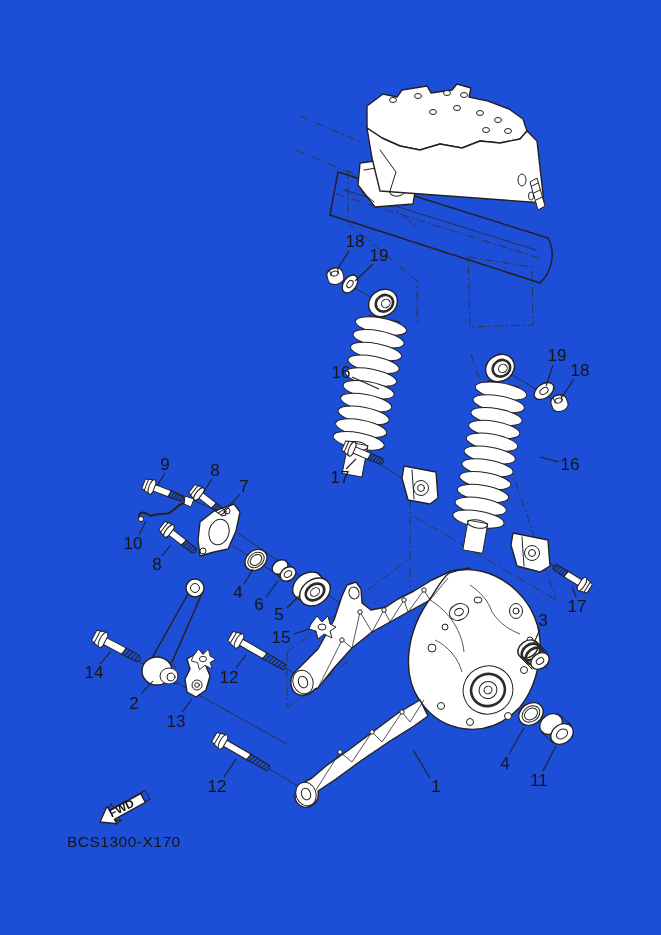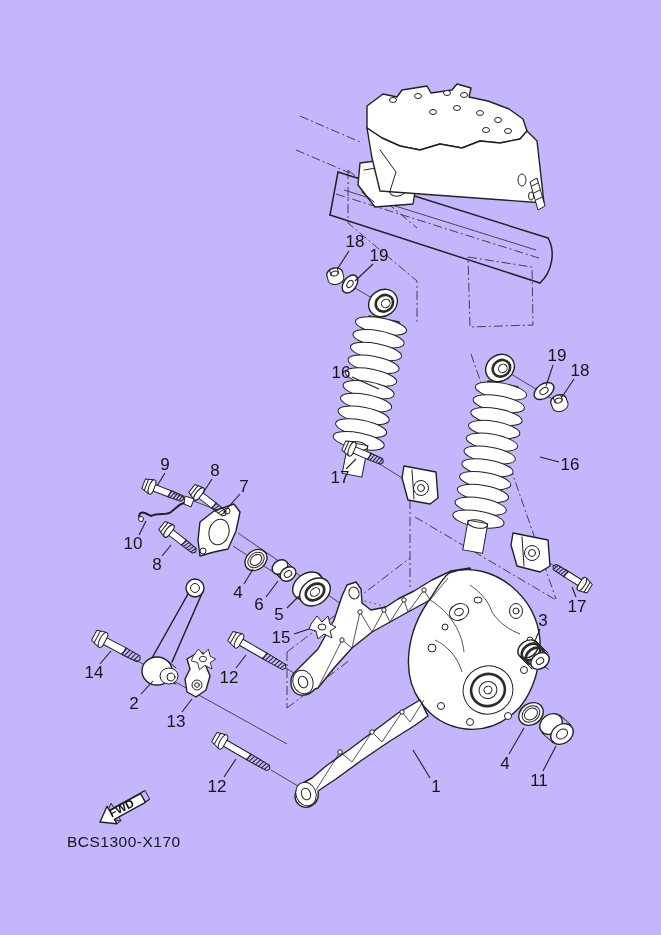--- a/index.html
+++ b/index.html
@@ -1,16 +1,16 @@
 <!DOCTYPE html>
 <html><head>
 <meta charset="utf-8">
 <style>
   html,body{margin:0;padding:0;background:#ffffff;}
-  .page{position:relative;width:661px;height:935px;background:#c4b5fd;overflow:hidden;
+  .page{position:relative;width:661px;height:935px;background:#1d4ed8;overflow:hidden;
         font-family:"Liberation Sans", sans-serif;}
   svg{display:block;}
   
   .ln{fill:none;stroke:#222;stroke-width:1.5;stroke-linejoin:round;stroke-linecap:round;}
   .tn{fill:none;stroke:#222;stroke-width:1;stroke-linejoin:round;stroke-linecap:round;}
   .hair{fill:none;stroke:#2a2a2a;stroke-width:0.8;}
   .wf{fill:#ffffff;stroke:#222;stroke-width:1.4;stroke-linejoin:round;}
   .wf2{fill:#ffffff;stroke:#222;stroke-width:1;stroke-linejoin:round;}
   .thick{fill:none;stroke:#2b2b2b;stroke-width:2.6;}
   .dd{fill:none;stroke:#333;stroke-width:0.9;stroke-dasharray:9 3 2 3;}

